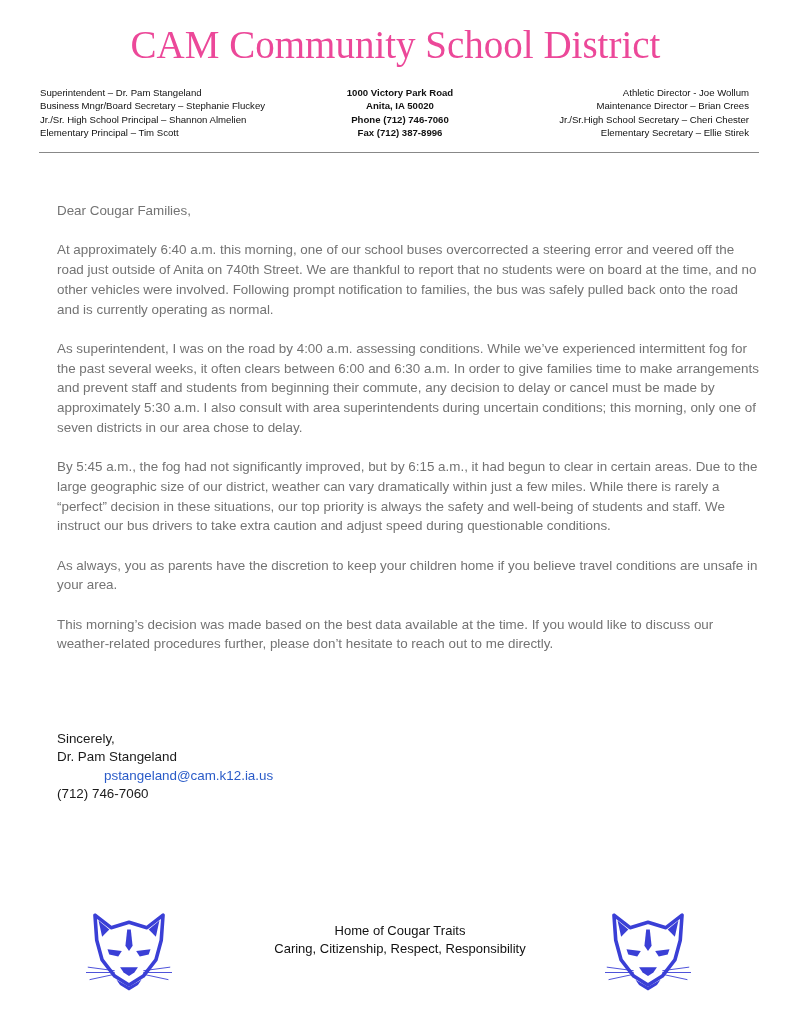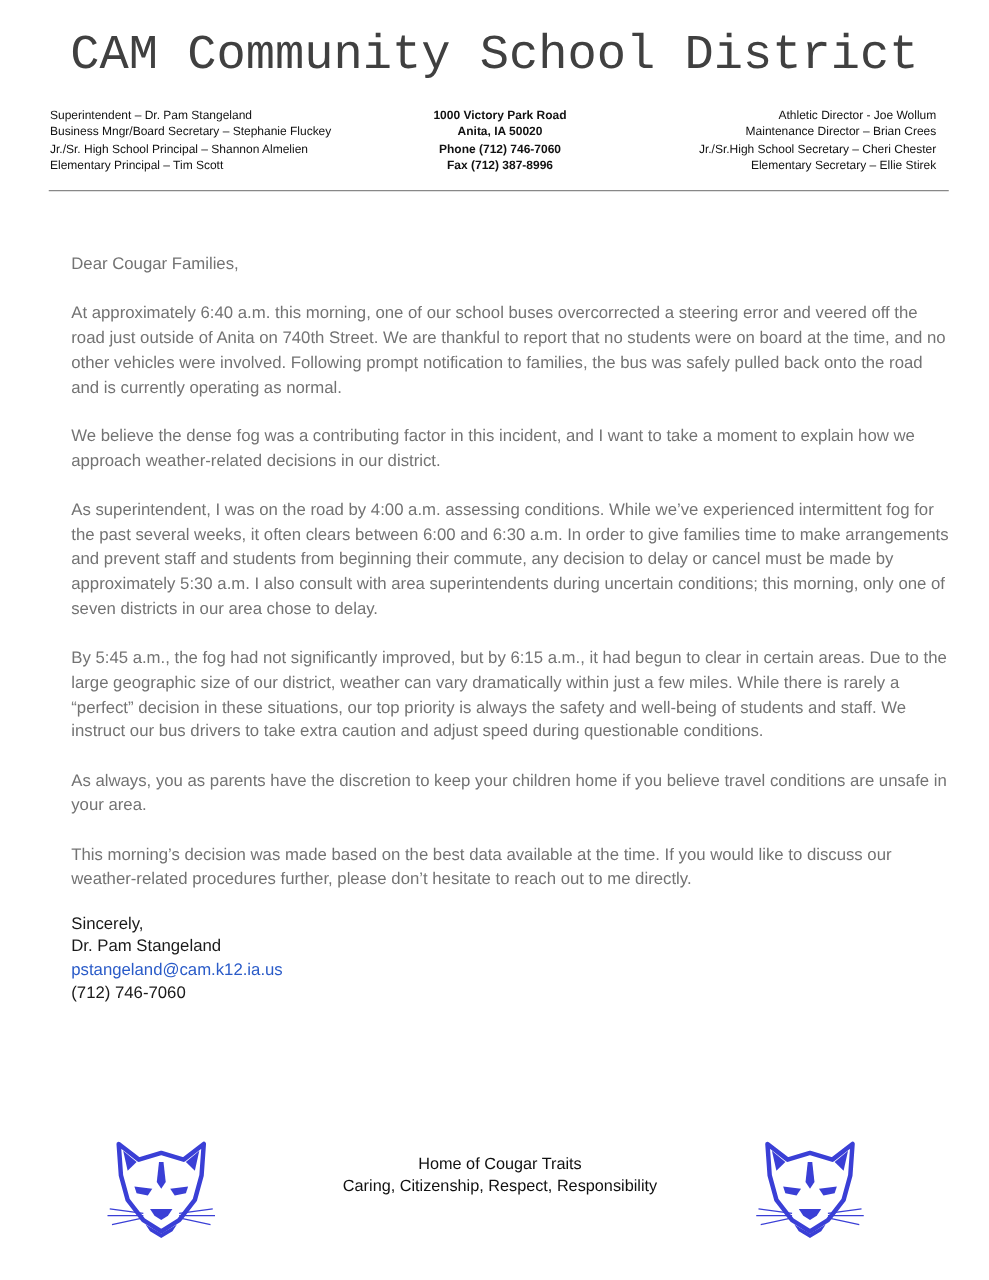--- a/index.html
+++ b/index.html
@@ -1,34 +1,34 @@
 <!DOCTYPE html>
 <html><head>
 <meta charset="utf-8">
 <style>
   html, body { margin: 0; padding: 0; background: #ffffff; }
   body { width: 791px; height: 1024px; position: relative; overflow: hidden; color: #111; }
   .title {
     position: absolute; left: 0; right: 0; top: 22px; text-align: center;
-    font-family: Liberation Mono, monospace;
-    font-size: 39px; color: #404040; letter-spacing: 0px;
+    font-family: Liberation Serif, serif;
+    font-size: 39px; color: #ec4899; letter-spacing: 0px;
   }
   .staff { position: absolute; top: 86px; font-family: "Liberation Sans", sans-serif; font-size: 9.6px; line-height: 13.3px; color: #111; }
   .staff div { white-space: nowrap; }
   .staff-left { left: 40px; }
   .staff-center { left: 320px; width: 160px; text-align: center; font-weight: bold; }
   .staff-right { right: 42px; text-align: right; }
   .divider { position: absolute; left: 39px; top: 152px; width: 720px; height: 1px; background: #888; }
   .body-text {
     position: absolute; left: 57px; top: 201px; width: 705px;
     font-family: "Liberation Sans", sans-serif; font-size: 13.4px; line-height: 19.7px; color: #737373;
   }
   .body-text p { margin: 0 0 19.7px 0; }
   .sign { position: absolute; left: 57px; top: 730px; font-family: "Liberation Sans", sans-serif; font-size: 13.4px; line-height: 18.4px; color: #1a1a1a; }
-  .sign .email { color: #2a5bc8; text-decoration: none; }
+  .sign .email { color: #2a5bc8; text-decoration: none; margin-left: 47px; }
   .footer-text { position: absolute; left: 250px; width: 300px; top: 922px; text-align: center; font-family: Liberation Sans, sans-serif; font-size: 13px; line-height: 18px; color: #111; }
   .cougar { position: absolute; top: 908px; width: 90px; height: 86px; }
   .cougar-left { left: 84px; }
   .cougar-right { left: 603px; }
 </style>
 </head>
 <body>
 
 <div class="title">CAM Community School District</div>
 
@@ -51,21 +51,20 @@
   <div>Maintenance Director – Brian Crees</div>
   <div>Jr./Sr.High School Secretary – Cheri Chester</div>
   <div>Elementary Secretary – Ellie Stirek</div>
 </div>
 
 <div class="divider"></div>
 
 <div class="body-text">
   <p>Dear Cougar Families,</p>
   <p>At approximately 6:40 a.m. this morning, one of our school buses overcorrected a steering error and veered off the road just outside of Anita on 740th Street. We are thankful to report that no students were on board at the time, and no other vehicles were involved. Following prompt notification to families, the bus was safely pulled back onto the road and is currently operating as normal.</p>
-  <p>We believe the dense fog was a contributing factor in this incident, and I want to take a moment to explain how we approach weather-related decisions in our district.</p>
   <p>As superintendent, I was on the road by 4:00 a.m. assessing conditions. While we’ve experienced intermittent fog for the past several weeks, it often clears between 6:00 and 6:30 a.m. In order to give families time to make arrangements and prevent staff and students from beginning their commute, any decision to delay or cancel must be made by approximately 5:30 a.m. I also consult with area superintendents during uncertain conditions; this morning, only one of seven districts in our area chose to delay.</p>
   <p>By 5:45 a.m., the fog had not significantly improved, but by 6:15 a.m., it had begun to clear in certain areas. Due to the large geographic size of our district, weather can vary dramatically within just a few miles. While there is rarely a “perfect” decision in these situations, our top priority is always the safety and well-being of students and staff. We instruct our bus drivers to take extra caution and adjust speed during questionable conditions.</p>
   <p>As always, you as parents have the discretion to keep your children home if you believe travel conditions are unsafe in your area.</p>
   <p>This morning’s decision was made based on the best data available at the time. If you would like to discuss our weather-related procedures further, please don’t hesitate to reach out to me directly.</p>
 </div>
 
 <div class="sign">
   <div>Sincerely,</div>
   <div>Dr. Pam Stangeland</div>
   <div><a class="email">pstangeland@cam.k12.ia.us</a></div>

